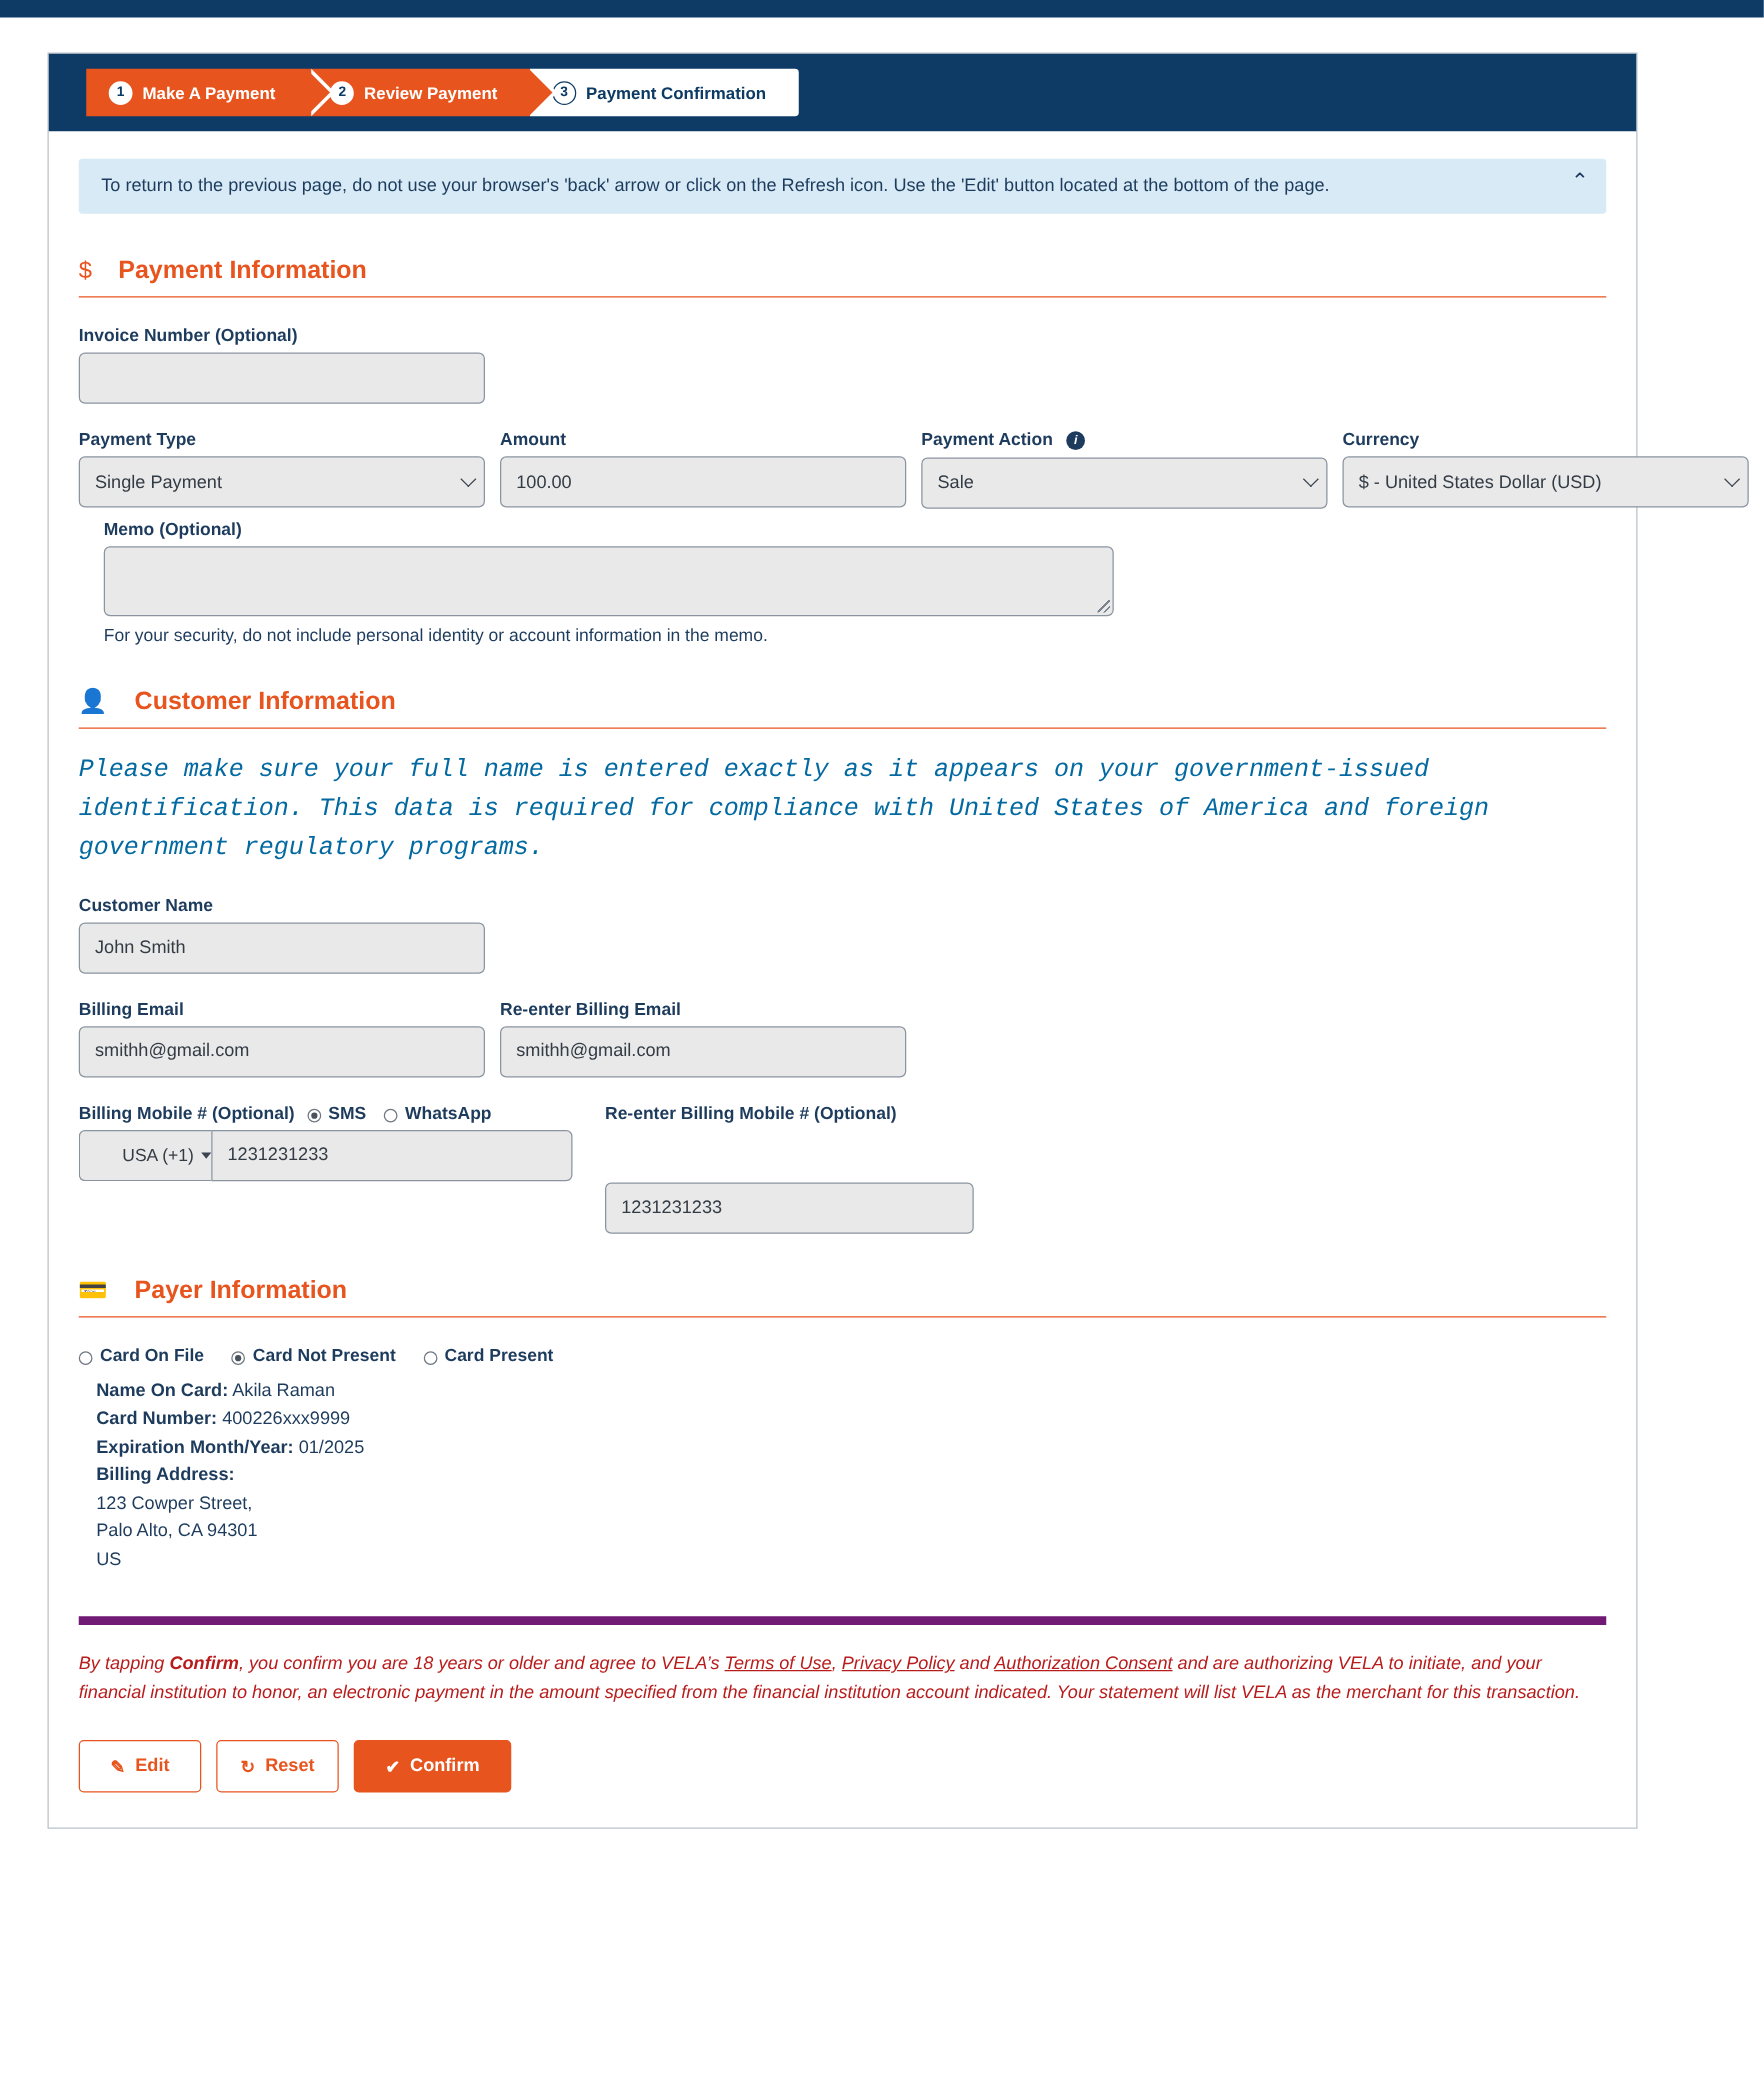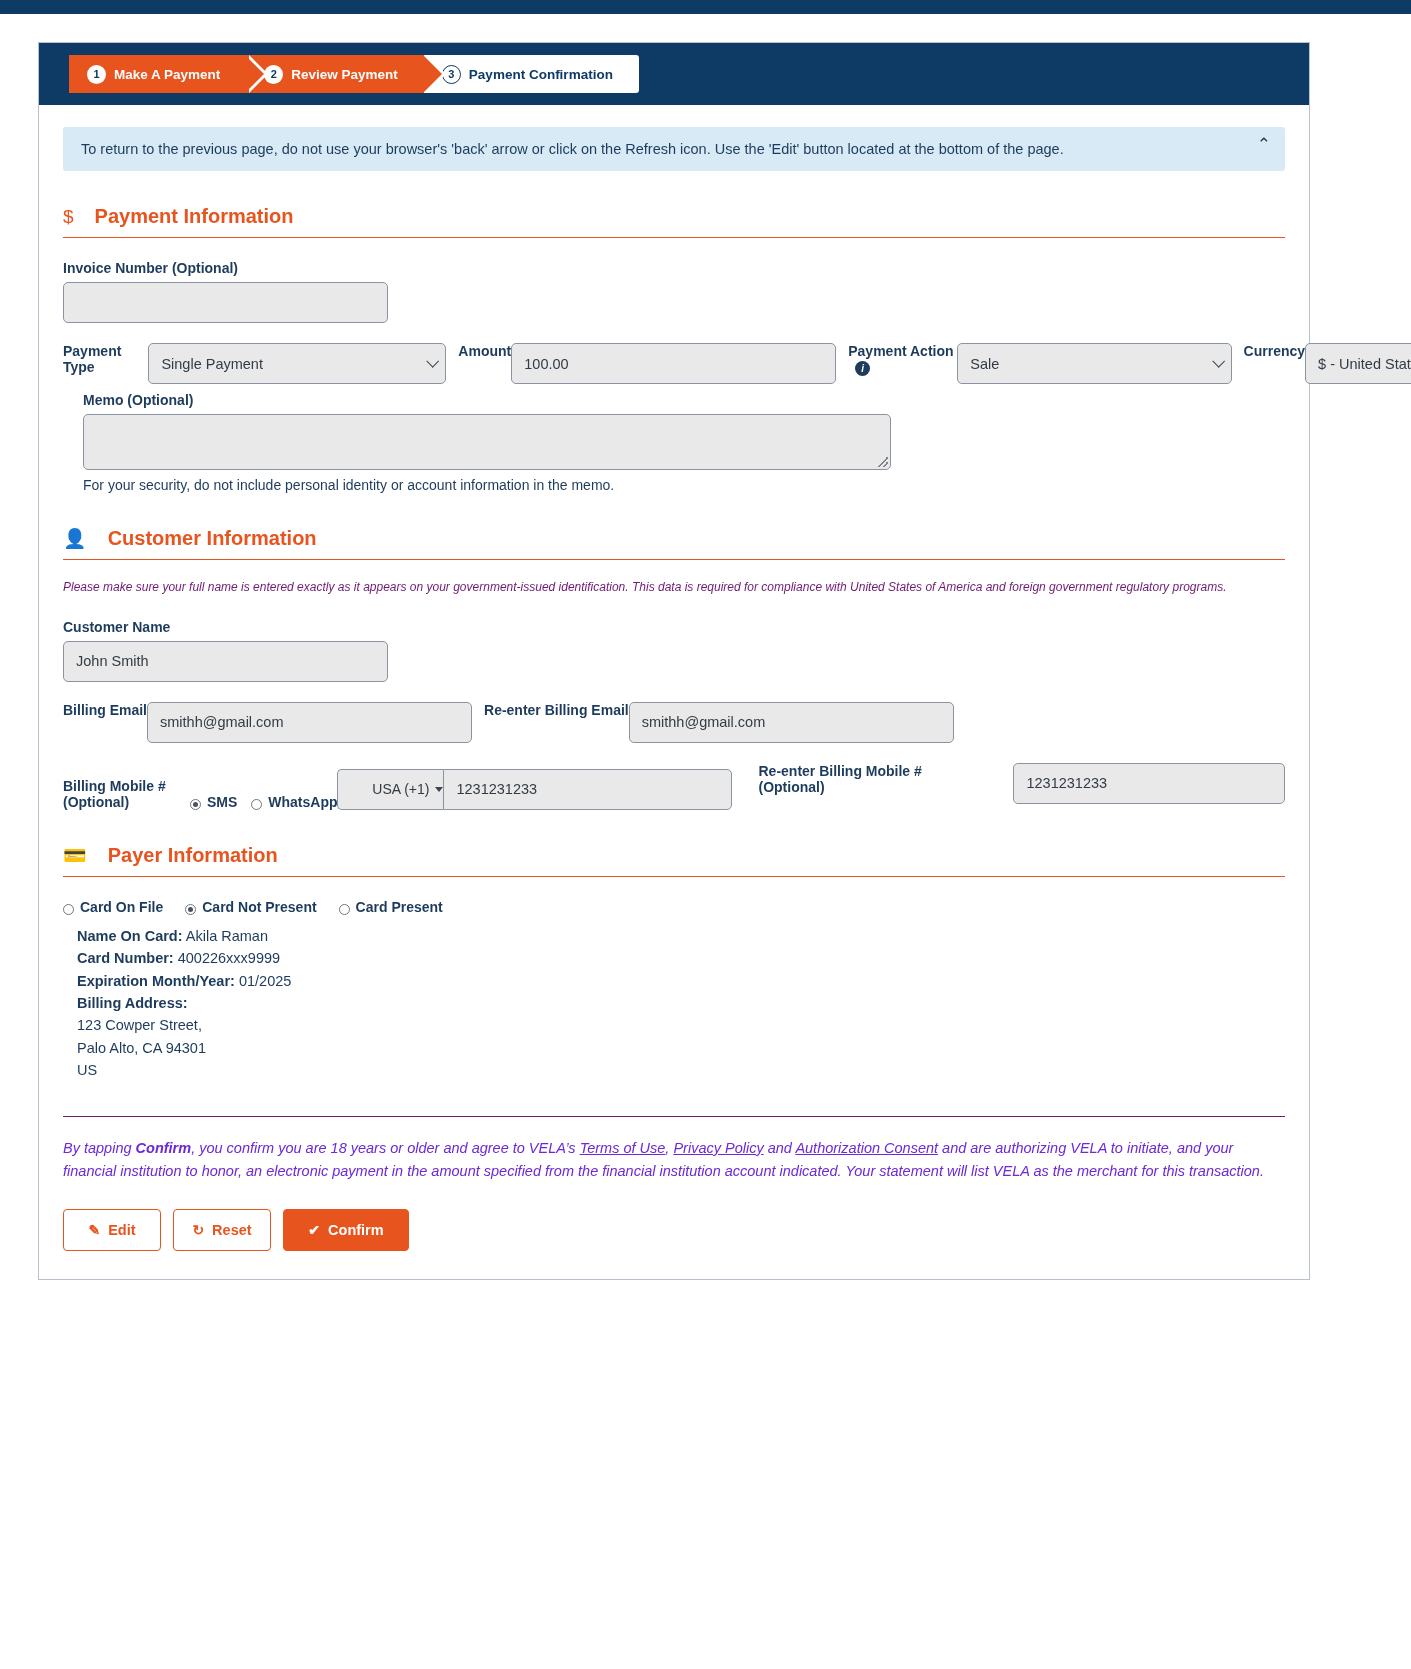--- a/index.html
+++ b/index.html
@@ -94,21 +94,21 @@
     width: 325px; height: 41px;
     border: 1px solid #8a94a0; border-radius: 5px;
     background: #e9e9e9;
     padding: 0 12px;
     font-size: 14.5px; color: #333b45;
     font-family: "Liberation Sans", sans-serif;
     display: flex; align-items: center;
   }
   .fld.empty { background: #e9e9e9; }
   .row { display: flex; gap: 12px; margin-top: 20px; }
-  .col { display: flex; flex-direction: row; }
+  .col { display: flex; flex-direction: column; }
   .sel {
     position: relative;
     background: #e9e9e9;
   }
   .sel .chevd {
     position: absolute; right: 11px; top: 50%;
     transform: translateY(-50%);
     width: 9px; height: 9px;
     border-right: 1.7px solid #3c4450;
     border-bottom: 1.7px solid #3c4450;
@@ -124,23 +124,24 @@
   }
   .memo .grip {
     position: absolute; right: 2px; bottom: 2px;
     width: 10px; height: 10px;
     background:
       linear-gradient(135deg, transparent 45%, #7b838d 45%, #7b838d 55%, transparent 55%),
       linear-gradient(135deg, transparent 70%, #7b838d 70%, #7b838d 80%, transparent 80%);
   }
   .helper { font-size: 14px; color: #1d3b5c; margin-top: 7px; }
   .italic-note {
-    font-style: italic; color: #701a75;
-    font-size: 12px; line-height: 1.55;
+    font-style: italic; color: #0369a1;
+    font-size: 20px; line-height: 1.55;
     margin-top: 18px;
+    font-family: Liberation Mono, monospace;
   }
   .radio {
     width: 11px; height: 11px; border-radius: 50%;
     border: 1px solid #6f7782; background: #fff;
     display: inline-block; position: relative;
     margin-right: 6px; vertical-align: middle;
     flex: none;
   }
   .radio.on::after {
     content: ''; position: absolute;
@@ -166,24 +167,24 @@
   .phone-num {
     width: 289px; height: 41px;
     border: 1px solid #8a94a0; border-radius: 0 5px 5px 0;
     background: #e9e9e9; padding: 0 12px;
     display: flex; align-items: center;
     font-size: 14.5px; color: #333b45;
   }
   .card-info { font-size: 14.5px; color: #1d3b5c; line-height: 1.55; }
   .card-info b { font-weight: bold; }
   .legal {
-    border-top: 1px solid #701a75;
+    border-top: 7px solid #701a75;
     margin-top: 34px; padding-top: 20px;
     font-style: italic; font-size: 14.5px;
-    color: #6d28d9; line-height: 1.6;
+    color: #b91c1c; line-height: 1.6;
   }
   .btns { display: flex; gap: 12px; margin-top: 26px; }
   .btn {
     height: 42px; border-radius: 4px;
     display: flex; align-items: center; justify-content: center;
     font-size: 14.5px; font-weight: bold; cursor: pointer;
     padding: 0 18px;
   }
   .btn.outline { border: 1.5px solid #e8541e; color: #e8541e; background: #fff; min-width: 98px; }
   .btn.solid { background: #e8541e; color: #fff; border: 1.5px solid #e8541e; min-width: 126px; }

